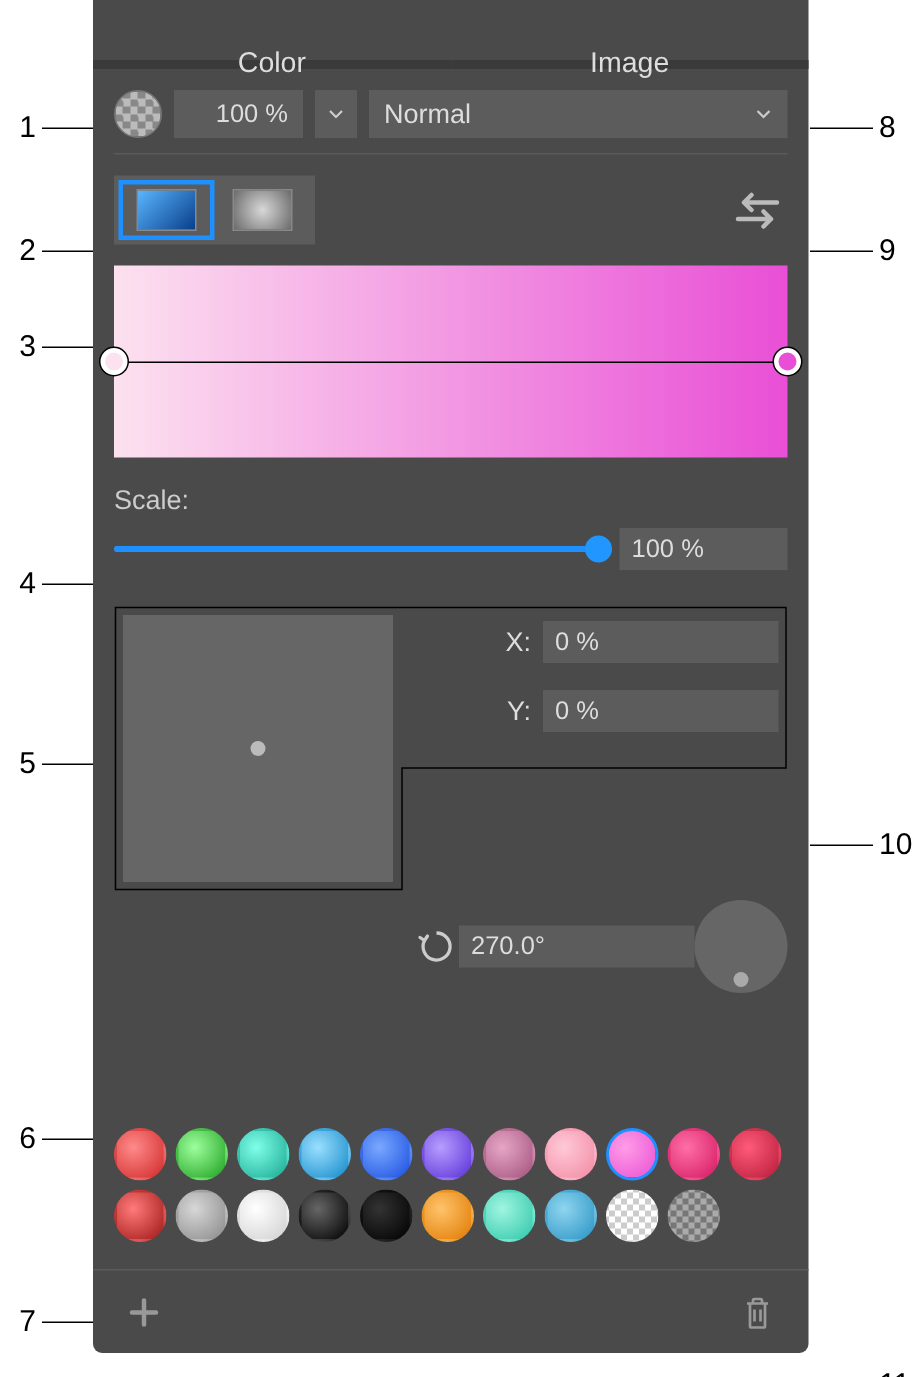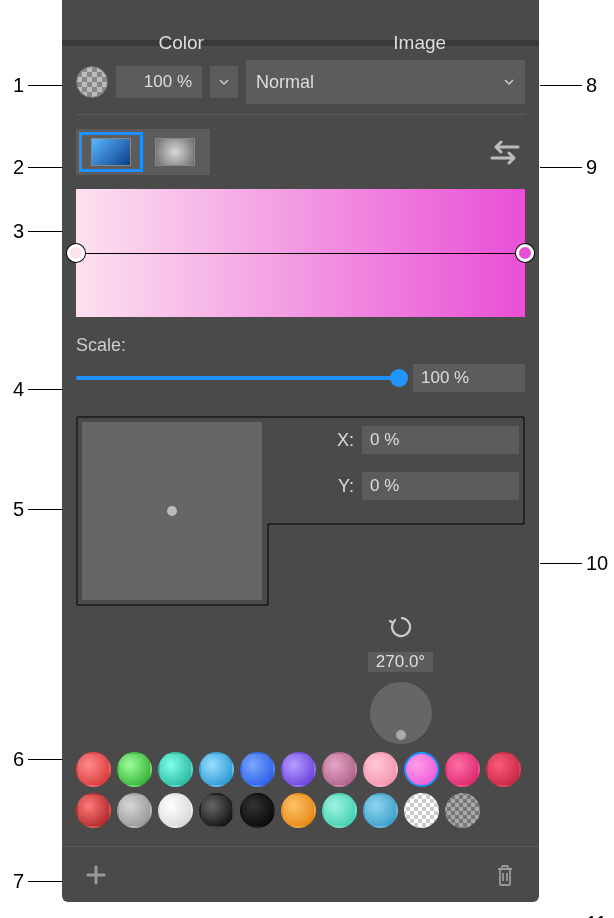--- a/index.html
+++ b/index.html
@@ -74,21 +74,21 @@
     .opacity-chevron {
       width: 28px;
       height: 32px;
       background: #5c5c5c;
       display: flex;
       align-items: center;
       justify-content: center;
     }
     .blend-select {
       flex: 1;
-      height: 44px;
+      height: 32px;
       background: #5c5c5c;
       display: flex;
       align-items: center;
       justify-content: space-between;
       padding: 0 10px;
       font-size: 18px;
     }
     .chev {
       width: 12px; height: 12px;
     }
@@ -277,23 +277,21 @@
       align-items: center;
       padding: 0 8px;
       font-size: 17px;
     }
 
     
     .angle-row {
       display: flex;
       align-items: center;
       padding: 6px 14px 0;
-      gap: 10px;
       margin-left: 200px;
-      flex-direction: column;
     }
     .reset-angle {
       width: 30px; height: 30px;
       display: flex;
       align-items: center;
       justify-content: center;
     }
     .angle-field {
       flex: 1;
       height: 28px;

